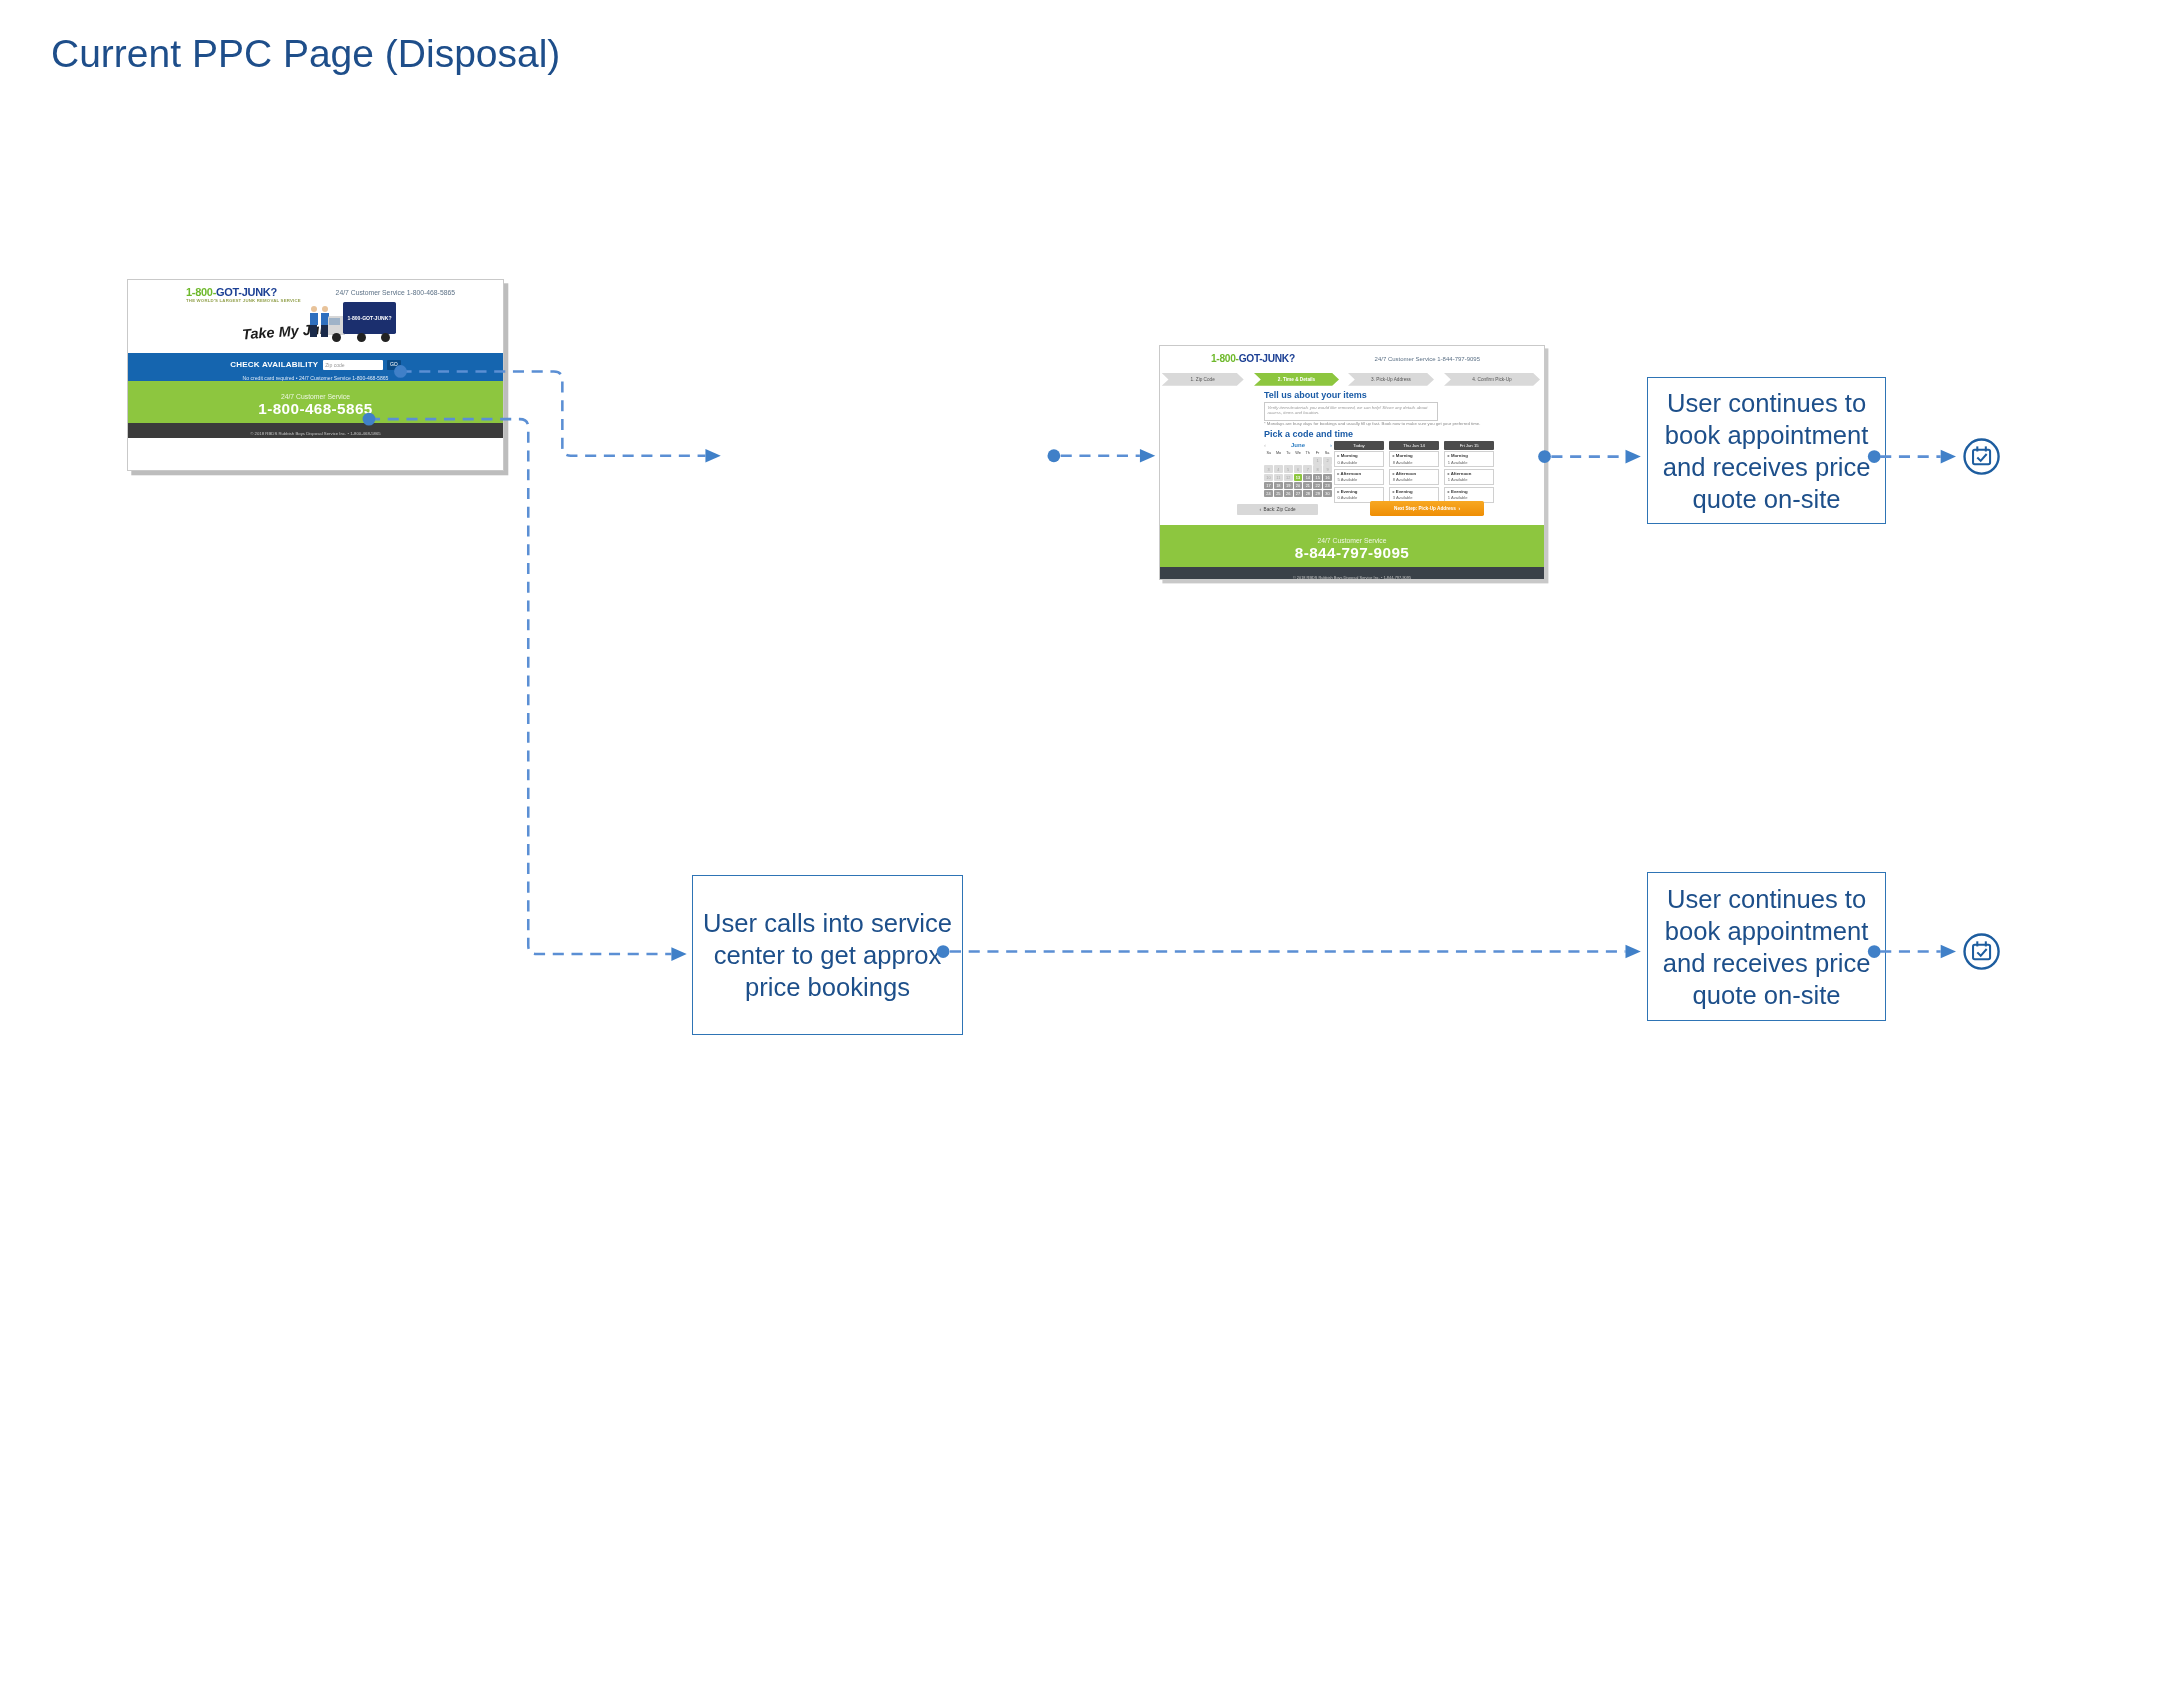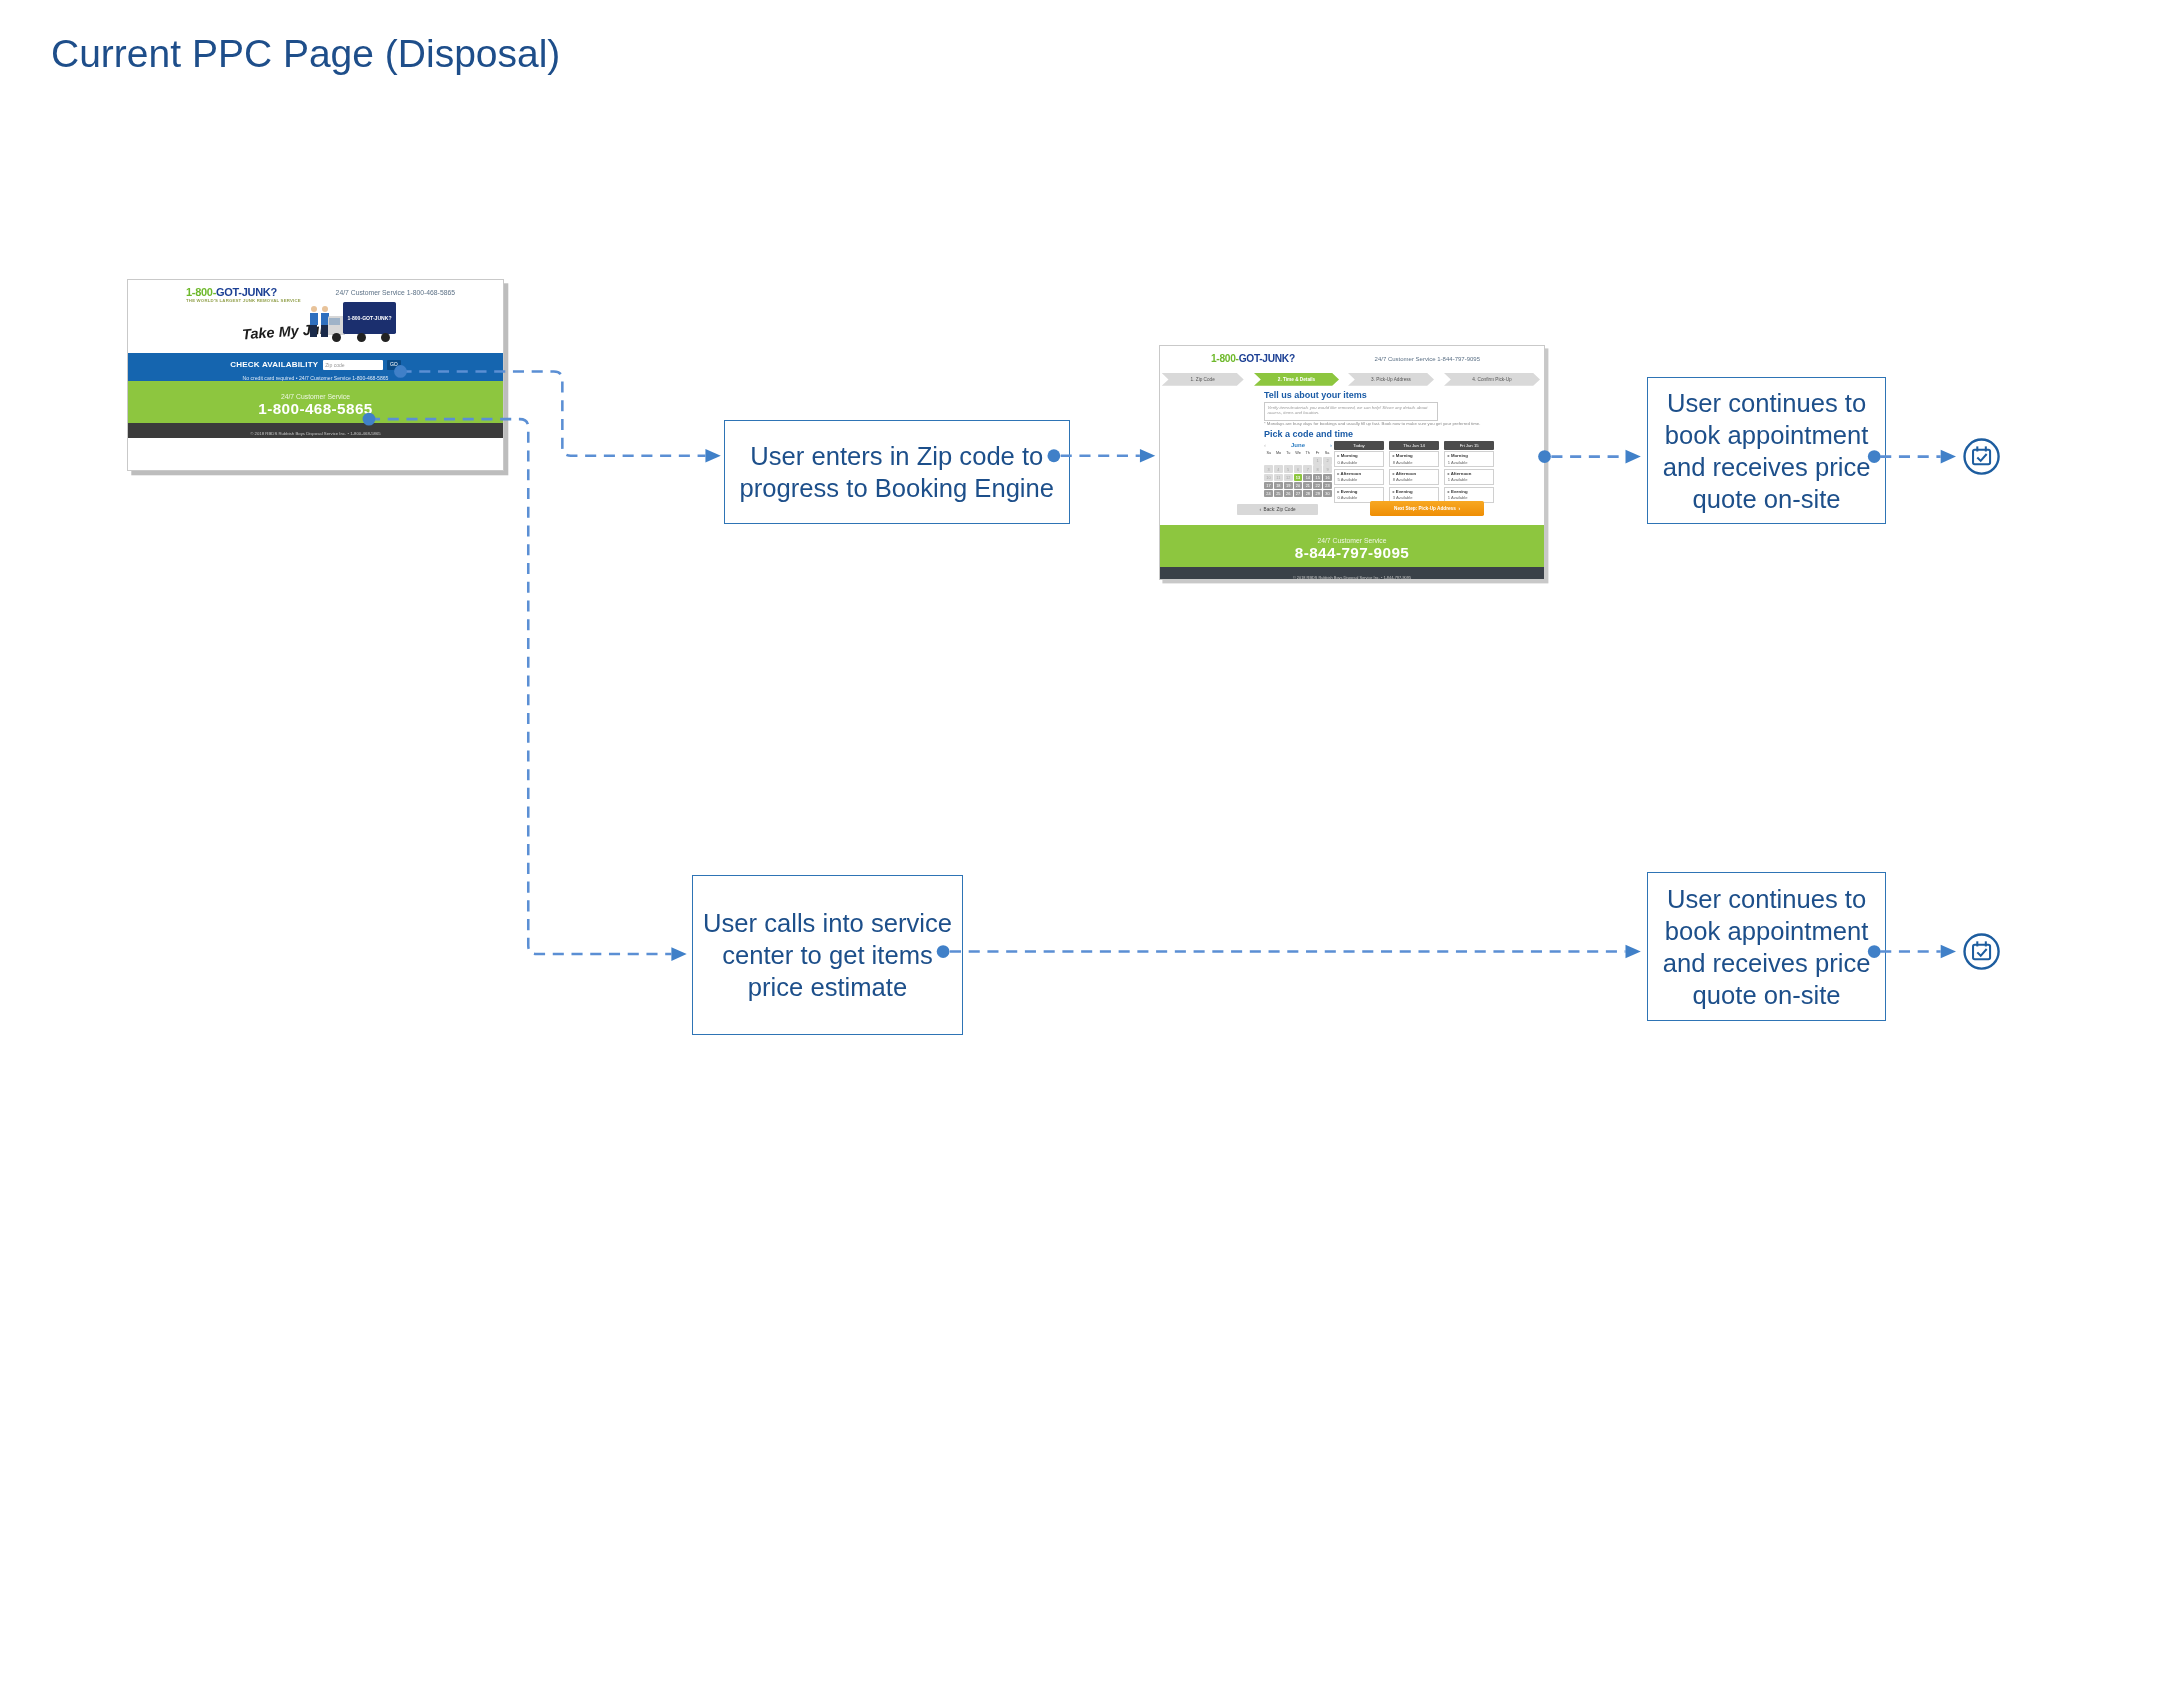--- a/index.html
+++ b/index.html
@@ -294,23 +294,22 @@
 
     <div class="tb-greenband">
       <div class="g-service">24/7 Customer Service</div>
       <div class="g-phone">8-844-797-9095</div>
     </div>
     <div class="tb-darkband">
       <span>© 2018 RBDS Rubbish Boys Disposal Service Inc. • 1-844-797-9095</span>
     </div>
   </div>
 
-  <div class="flow-box fb-zip">User enters in Zip code to progress to Booking Engine</div>
   <div class="flow-box fb-book-top">User continues to book appointment and receives price quote on-site</div>
-  <div class="flow-box fb-call">User calls into service center to get items price estimate</div>
+  <div class="flow-box fb-call">User calls into service center to get approx price bookings</div>
   <div class="flow-box fb-book-bottom">User continues to book appointment and receives price quote on-site</div>
 
   <svg class="overlay" width="2181" height="1685" viewBox="0 0 2560 1978">
     <g fill="none" stroke="#5b8fd4" stroke-width="3" stroke-dasharray="13 9">
       <path d="M 470 436 H 650 Q 660 436 660 446 V 525 Q 660 535 670 535 H 828"></path>
       <path d="M 433 492 H 610 Q 620 492 620 502 V 1110 Q 620 1120 630 1120 H 788"></path>
       <path d="M 1245 535 H 1338"></path>
       <path d="M 1821 536 H 1908"></path>
       <path d="M 2207 536 H 2278"></path>
       <path d="M 1115 1117 H 1908"></path>

